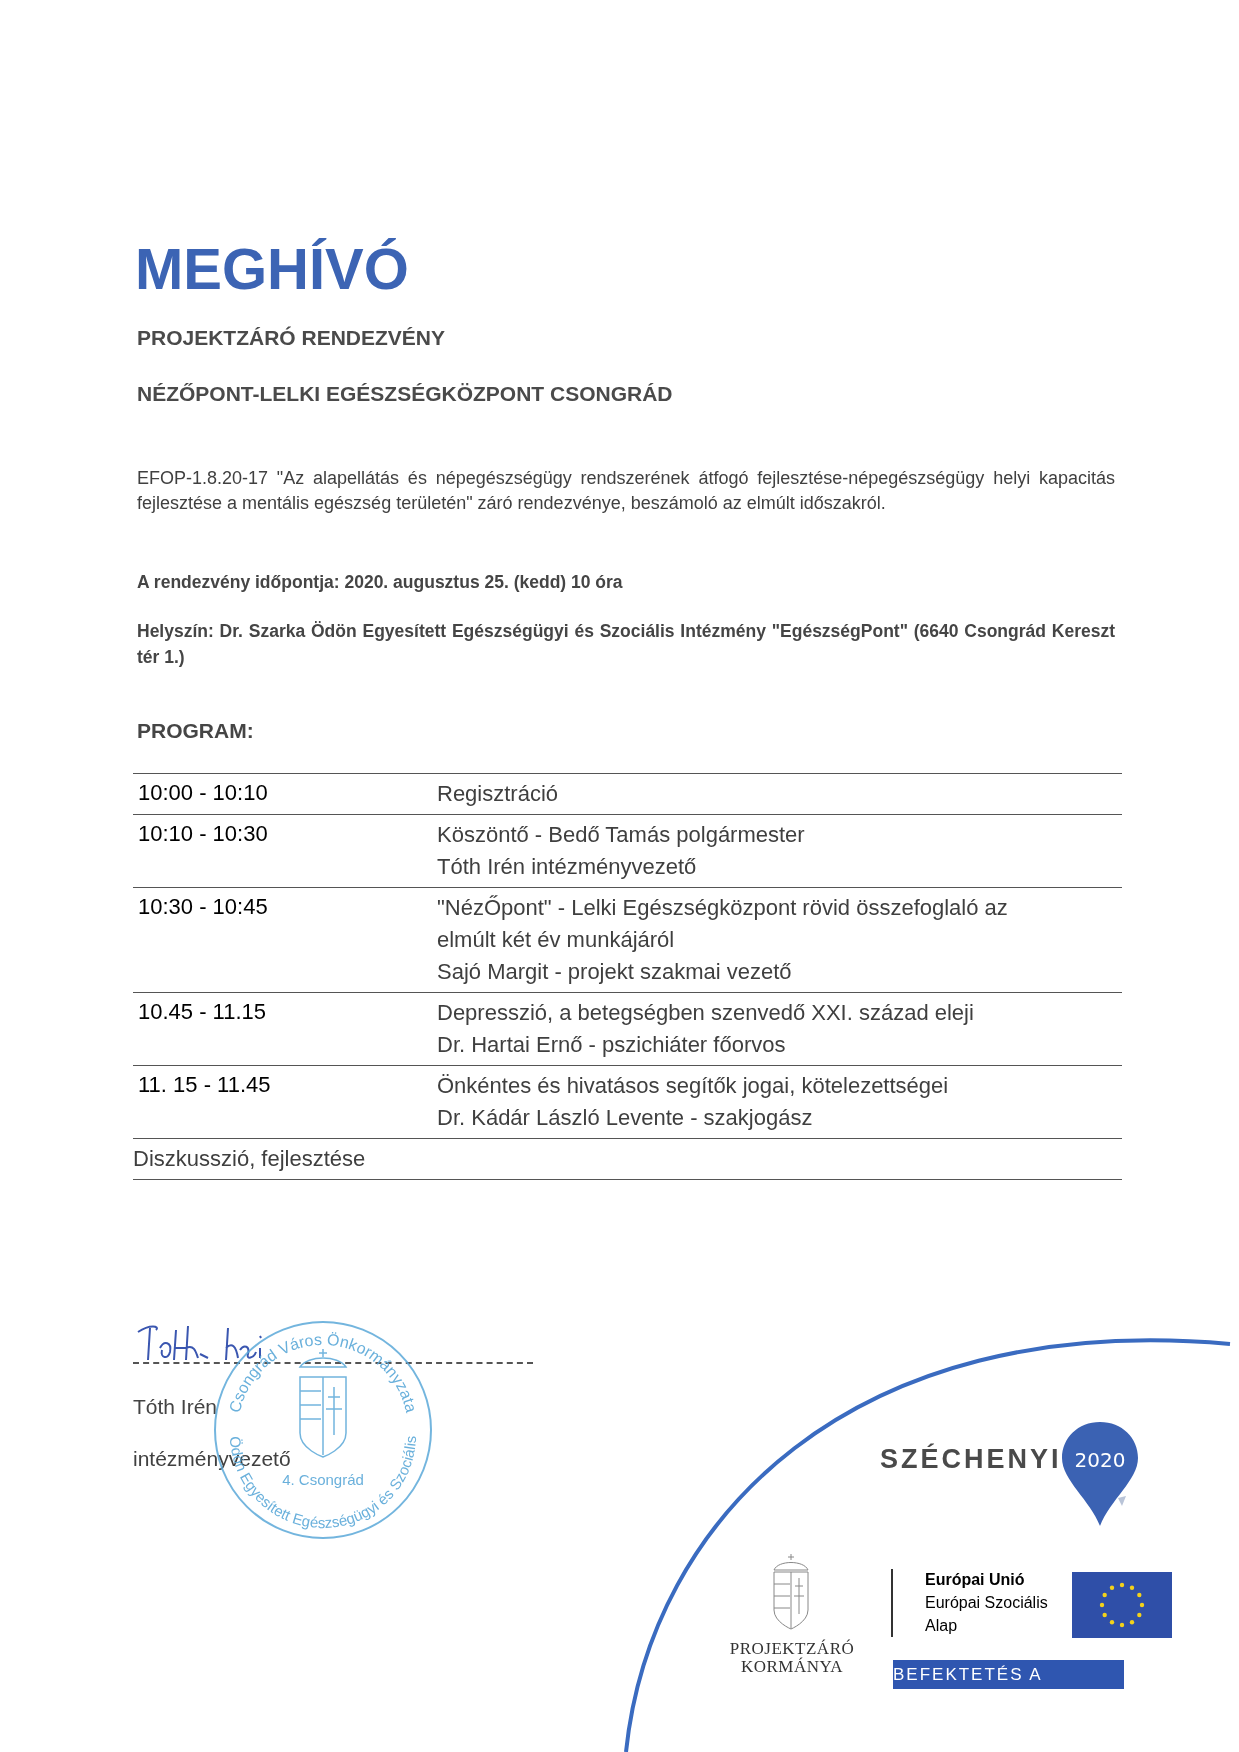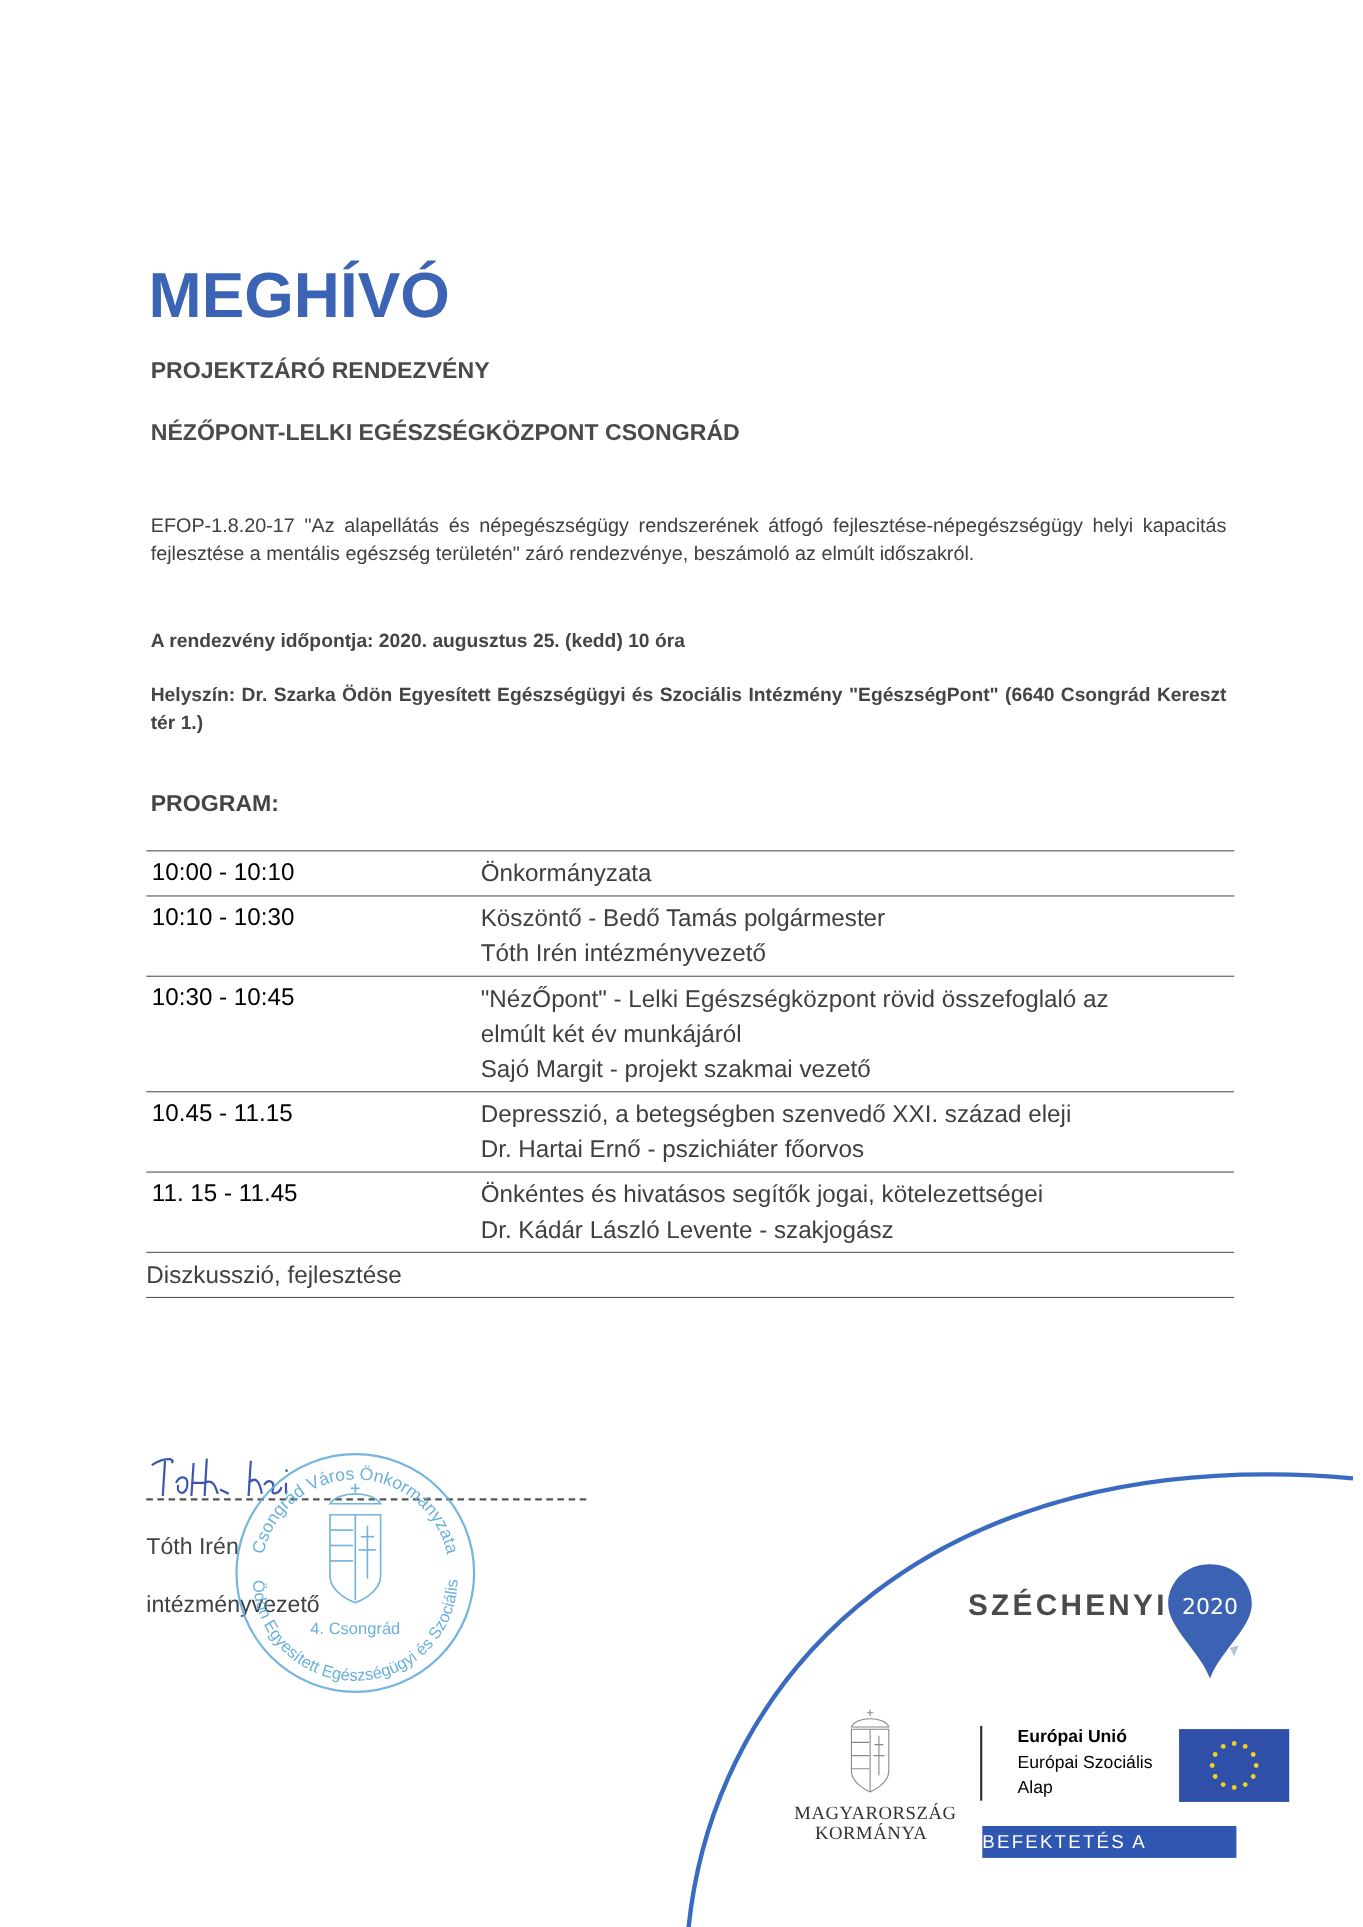--- a/index.html
+++ b/index.html
@@ -53,21 +53,21 @@
 
 <div class="abs intro">EFOP-1.8.20-17 "Az alapellátás és népegészségügy rendszerének átfogó fejlesztése-népegészségügy helyi kapacitás fejlesztése a mentális egészség területén" záró rendezvénye, beszámoló az elmúlt időszakról.</div>
 <div class="abs date">A rendezvény időpontja: 2020. augusztus 25. (kedd) 10 óra</div>
 <div class="abs place">Helyszín: Dr. Szarka Ödön Egyesített Egészségügyi és Szociális Intézmény "EgészségPont" (6640 Csongrád Kereszt tér 1.)</div>
 <div class="abs program-h">PROGRAM:</div>
 
 <div class="abs table">
   <div class="row">
     <div class="time">10:00 - 10:10</div>
     <div class="desc">
-      <div>Önkormányzata</div>
+      <div>Regisztráció</div>
     </div>
   </div>
   <div class="row">
     <div class="time">10:10 - 10:30</div>
     <div class="desc">
       <div>Köszöntő - Bedő Tamás polgármester</div>
       <div>Tóth Irén intézményvezető</div>
     </div>
   </div>
   <div class="row">
@@ -150,21 +150,21 @@
     <line x1="6" y1="32" x2="22" y2="32"></line>
       <line x1="6" y1="44" x2="22" y2="44"></line>
       <line x1="6" y1="56" x2="22" y2="56"></line>
     <line x1="23" y1="20" x2="23" y2="77"></line>
       <line x1="31" y1="26" x2="31" y2="62"></line>
       <line x1="27" y1="34" x2="35" y2="34"></line>
       <line x1="26" y1="44" x2="36" y2="44"></line>
   </g>
 </svg>
 <div class="abs gov-text">
-  <div>MAGYARORSZÁG</div>
+  <div>PROJEKTZÁRÓ</div>
   <div>KORMÁNYA</div>
 </div>
 
 <div class="abs eu-bar"></div>
 <div class="abs eu-text">
   <div class="b">Európai Unió</div>
   <div>Európai Szociális</div>
   <div>Alap</div>
 </div>
 <svg class="abs eu-flag" width="100" height="66" viewBox="0 0 100 66">

